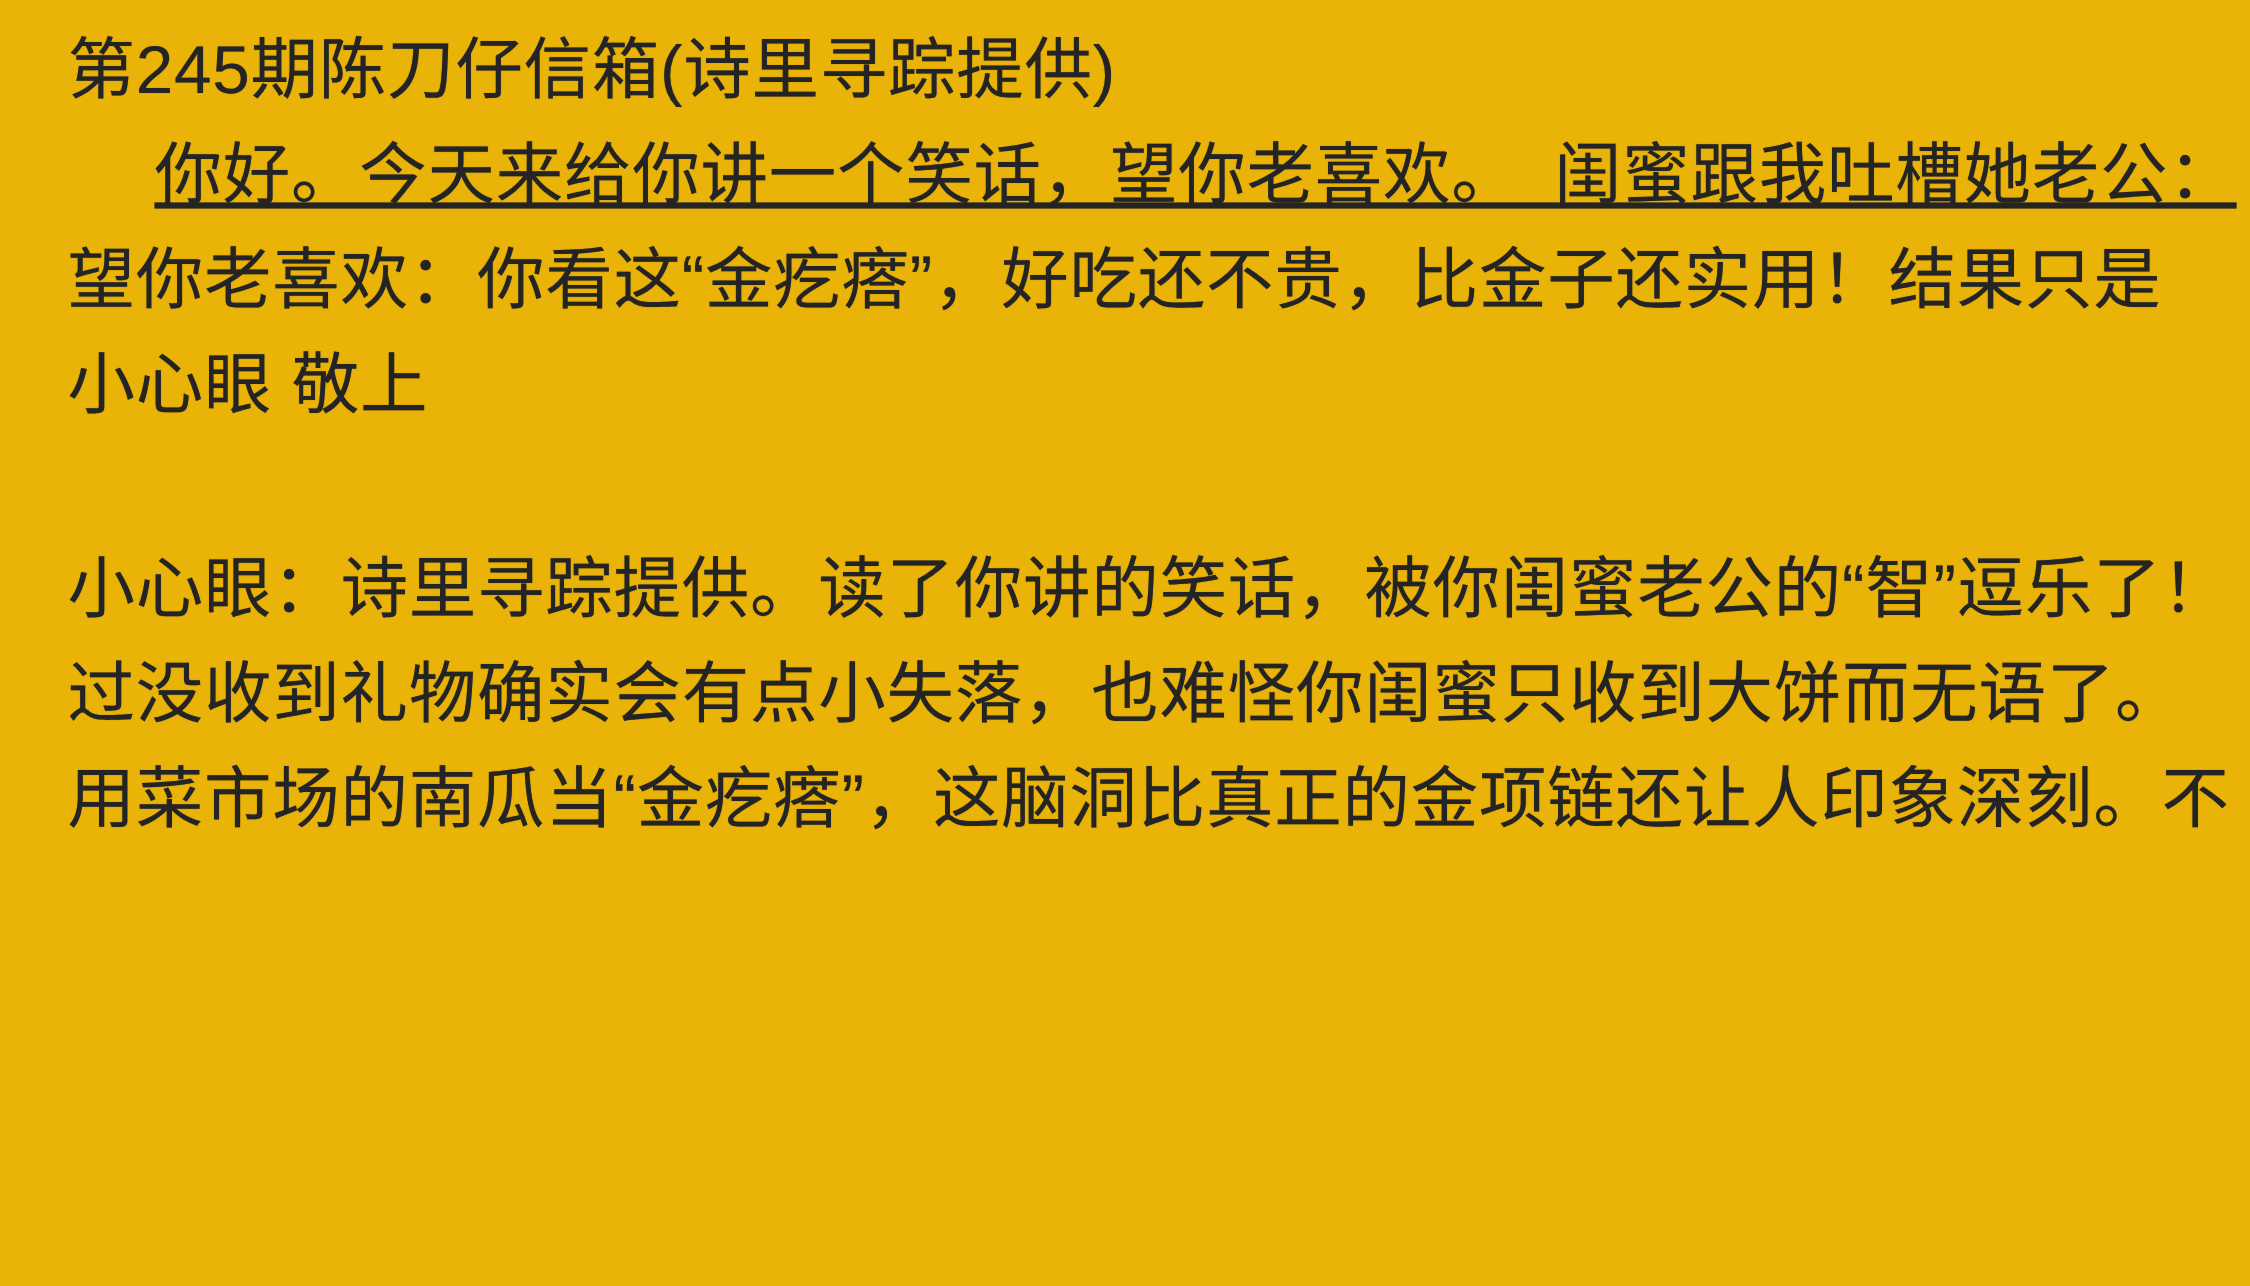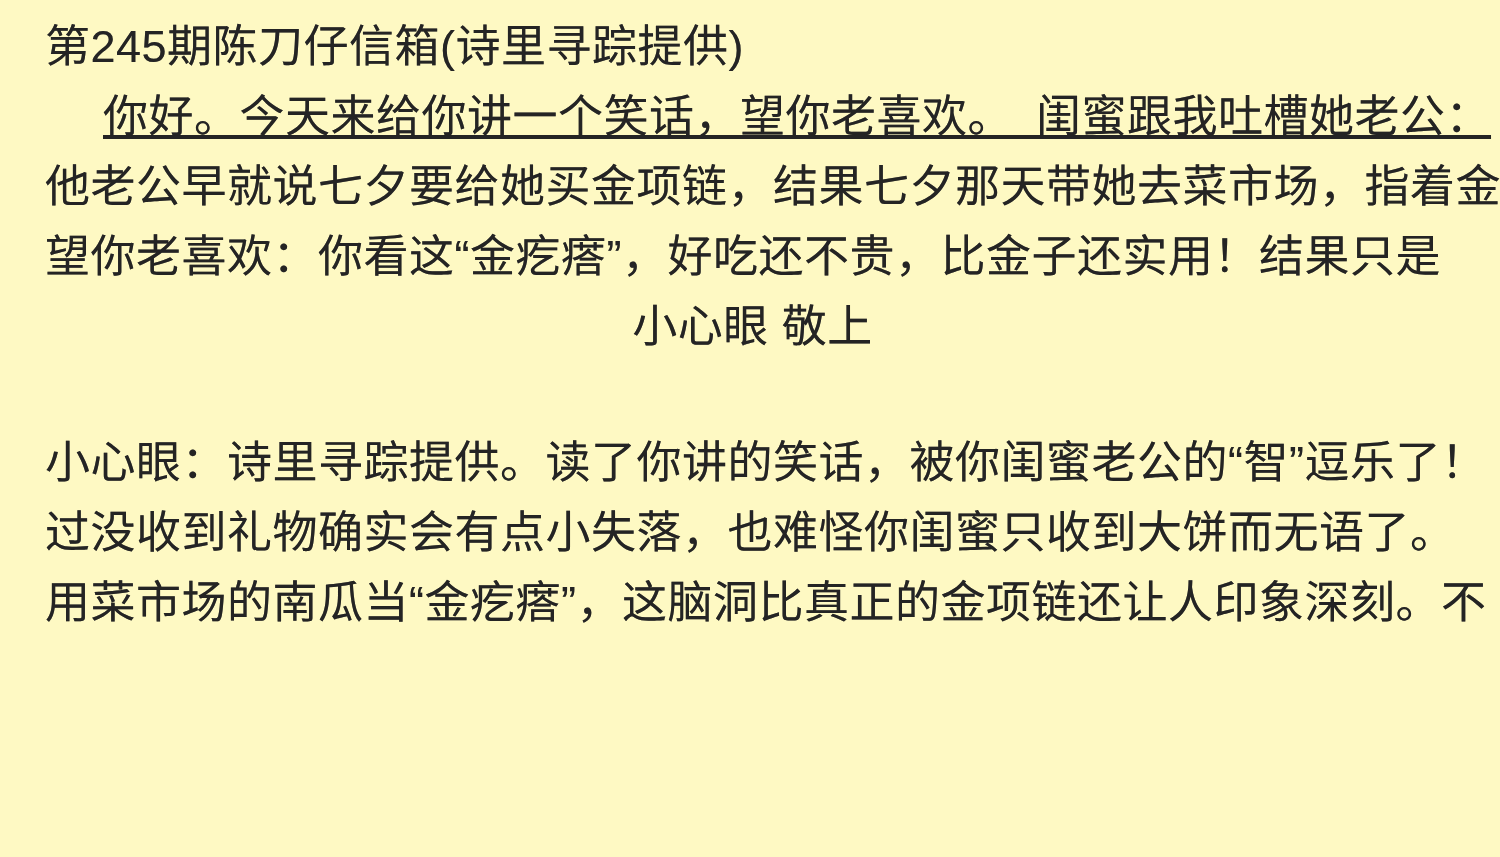--- a/index.html
+++ b/index.html
@@ -4,21 +4,21 @@
 <style>
   html, body {
     margin: 0;
     padding: 0;
     background: #ffffff;
   }
   .page {
     position: relative;
     width: 1500px;
     height: 857px;
-    background: #fef9c3;
+    background: #eab308;
     overflow: hidden;
     font-family: "Liberation Sans", sans-serif;
     color: #242424;
     -webkit-font-smoothing: antialiased;
   }
   .doc {
     padding: 12px 30px 0 45px;
     font-size: 45px;
     line-height: 70px;
     letter-spacing: 0.5px;
@@ -29,39 +29,38 @@
   .text-line {
     height: 70px;
     white-space: pre;
     overflow: visible;
   }
   .indent-first {
     padding-left: 58px;
     text-decoration: underline;
   }
   .signature-line {
-    text-align: center;
+    text-align: left;
     padding-right: 10px;
   }
   .reply-block {
     margin-top: 66px;
   }
 </style>
 </head>
 <body>
 
 <div class="page">
   <div class="doc">
 
     <div class="text-line">第245期陈刀仔信箱(诗里寻踪提供)</div>
 
 
     <div class="letter-body">
       <div class="text-line indent-first">你好。今天来给你讲一个笑话，望你老喜欢。　闺蜜跟我吐槽她老公：</div>
-      <div class="text-line">他老公早就说七夕要给她买金项链，结果七夕那天带她去菜市场，指着金</div>
       <div class="text-line">望你老喜欢：你看这“金疙瘩”，好吃还不贵，比金子还实用！结果只是</div>
     </div>
 
     <div class="text-line signature-line">小心眼 敬上</div>
 
     <div class="reply-block">
       <div class="text-line">小心眼：诗里寻踪提供。读了你讲的笑话，被你闺蜜老公的“智”逗乐了！</div>
       <div class="text-line">过没收到礼物确实会有点小失落，也难怪你闺蜜只收到大饼而无语了。</div>
       <div class="text-line">用菜市场的南瓜当“金疙瘩”，这脑洞比真正的金项链还让人印象深刻。不</div>
     </div>

